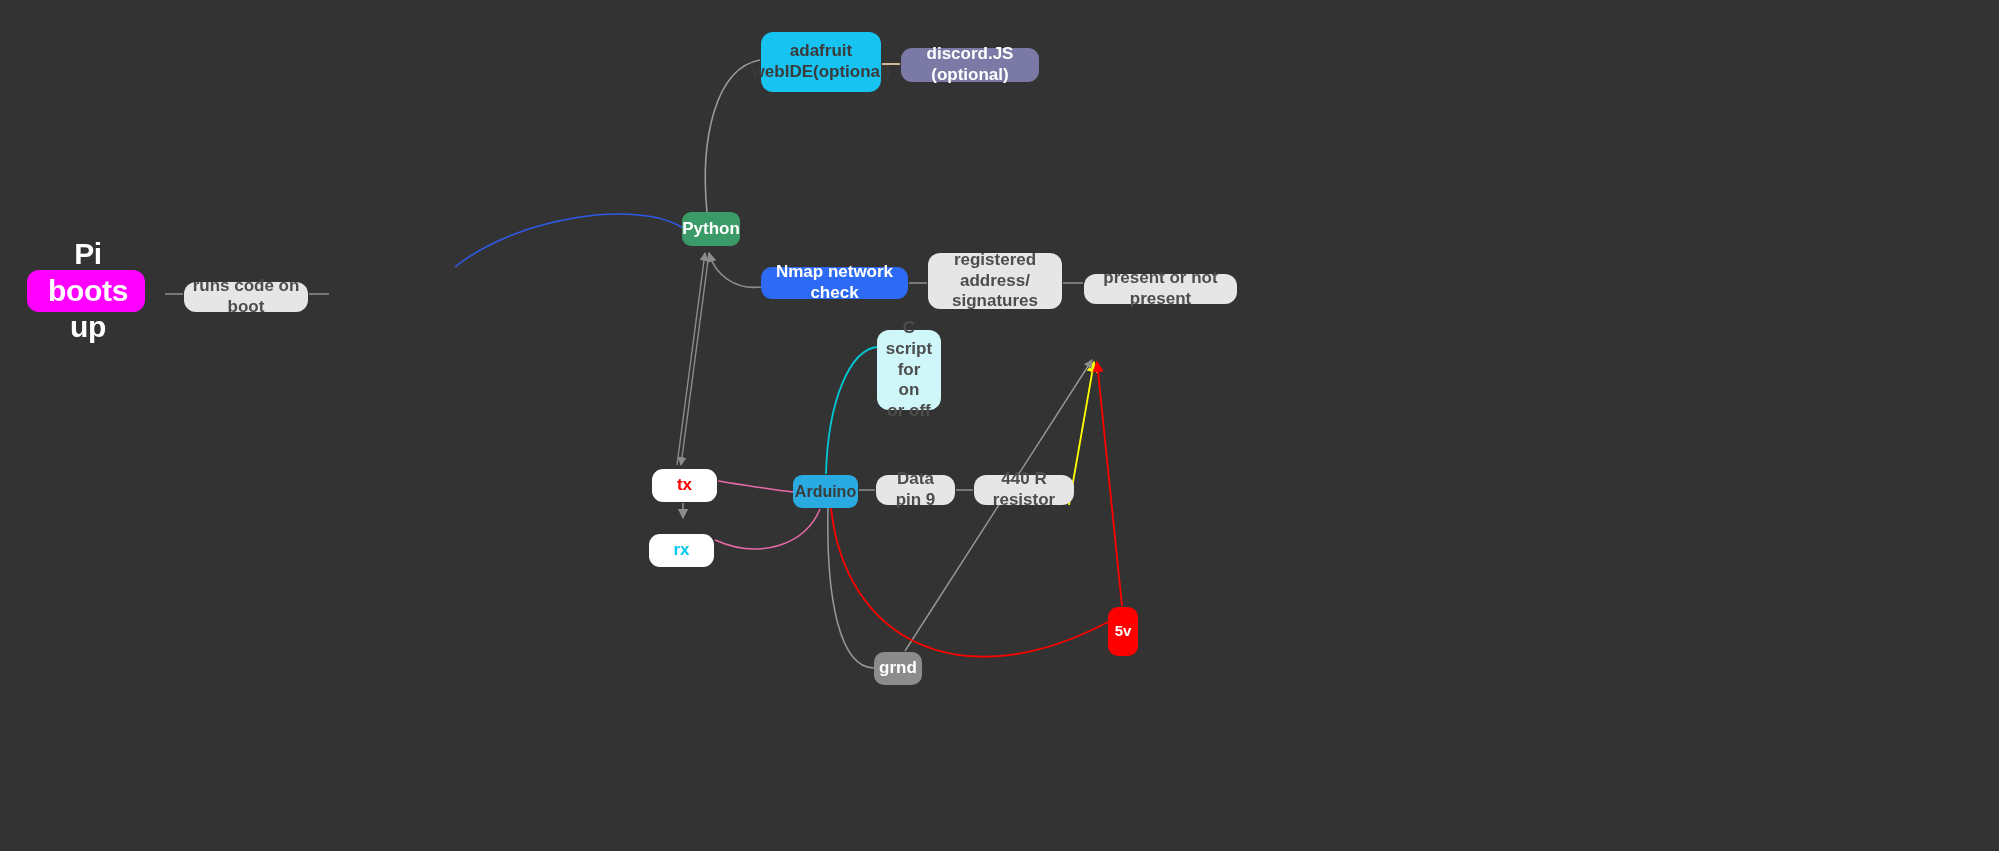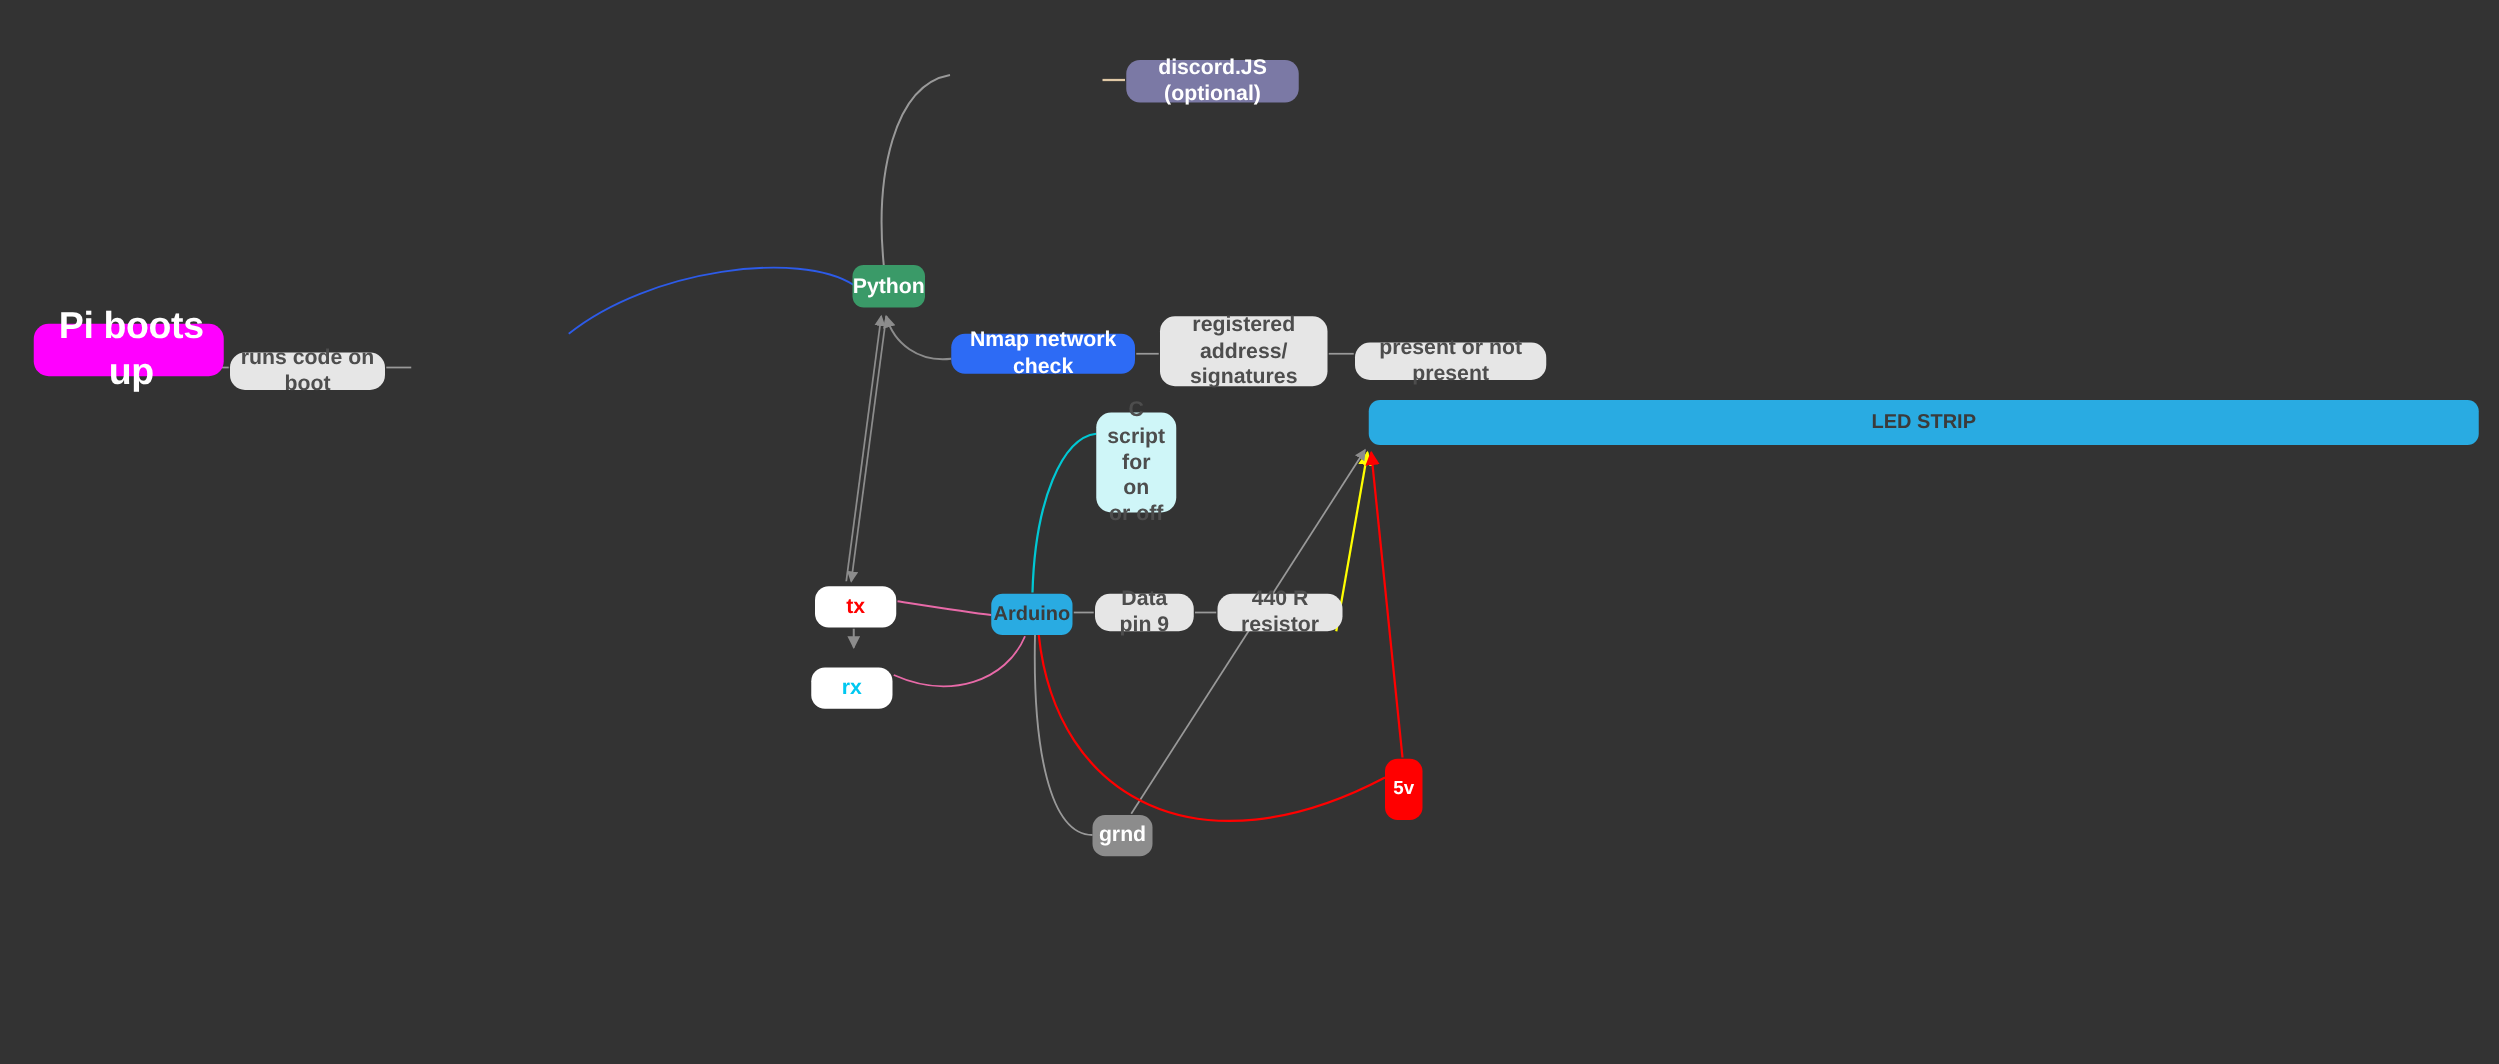--- a/index.html
+++ b/index.html
@@ -193,42 +193,43 @@
 
     <path d="M 828,508 C 826,600 840,668 874,668" stroke="#999999" stroke-width="1.5" fill="none"></path>
 
     <path d="M 905,651 L 1092,360" stroke="#999999" stroke-width="1.4" fill="none" marker-end="url(#arrowGrey)"></path>
 
     <path d="M 831,508 C 845,640 960,700 1108,622" stroke="#FF0000" stroke-width="1.8" fill="none"></path>
 
     <path d="M 1122,606 L 1097,362" stroke="#FF0000" stroke-width="1.8" fill="none" marker-end="url(#arrowRed)"></path>
   </svg>
 
-  <div class="node n-pi" style="left:27px; top:259px; width:152px; height:42px;padding-left:12px;">Pi boots up</div>
+  <div class="node n-pi" style="left:27px; top:270px; width:118px; height:42px;padding-left:12px;">Pi boots up</div>
 
   <div class="node n-grey" style="left:184px; top:282px; width:124px; height:30px;">runs code on boot</div>
 
 
   <div class="node n-green" style="left:682px; top:212px; width:58px; height:34px;">Python</div>
 
+  <div class="node n-cyan" style="left:761px; top:32px; width:120px; height:60px;">adafruit
+webIDE(optional)</div>
 
   <div class="node n-purple" style="left:901px; top:48px; width:138px; height:34px;">discord.JS (optional)</div>
 
   <div class="node n-blue" style="left:761px; top:267px; width:147px; height:32px;">Nmap network check</div>
 
   <div class="node n-grey" style="left:928px; top:253px; width:134px; height:56px;">registered address/
 signatures</div>
 
   <div class="node n-grey" style="left:1084px; top:274px; width:153px; height:30px;">present or not present</div>
 
   <div class="node n-lightcyan" style="left:877px; top:330px; width:64px; height:80px;">C script
 for on
 or off</div>
 
-  <div class="node n-ledstrip" style="left:1095px; top:320px; width:888px; height:36px;">LED STRIP</div>
 
   <div class="node n-white tx" style="left:652px; top:469px; width:65px; height:33px;">tx</div>
 
   <div class="node n-white rx" style="left:649px; top:534px; width:65px; height:33px;">rx</div>
 
   <div class="node n-arduino" style="left:793px; top:475px; width:65px; height:33px;">Arduino</div>
 
   <div class="node n-grey" style="left:876px; top:475px; width:79px; height:30px;">Data pin 9</div>
 
   <div class="node n-grey" style="left:974px; top:475px; width:100px; height:30px;">440 R resistor</div>

